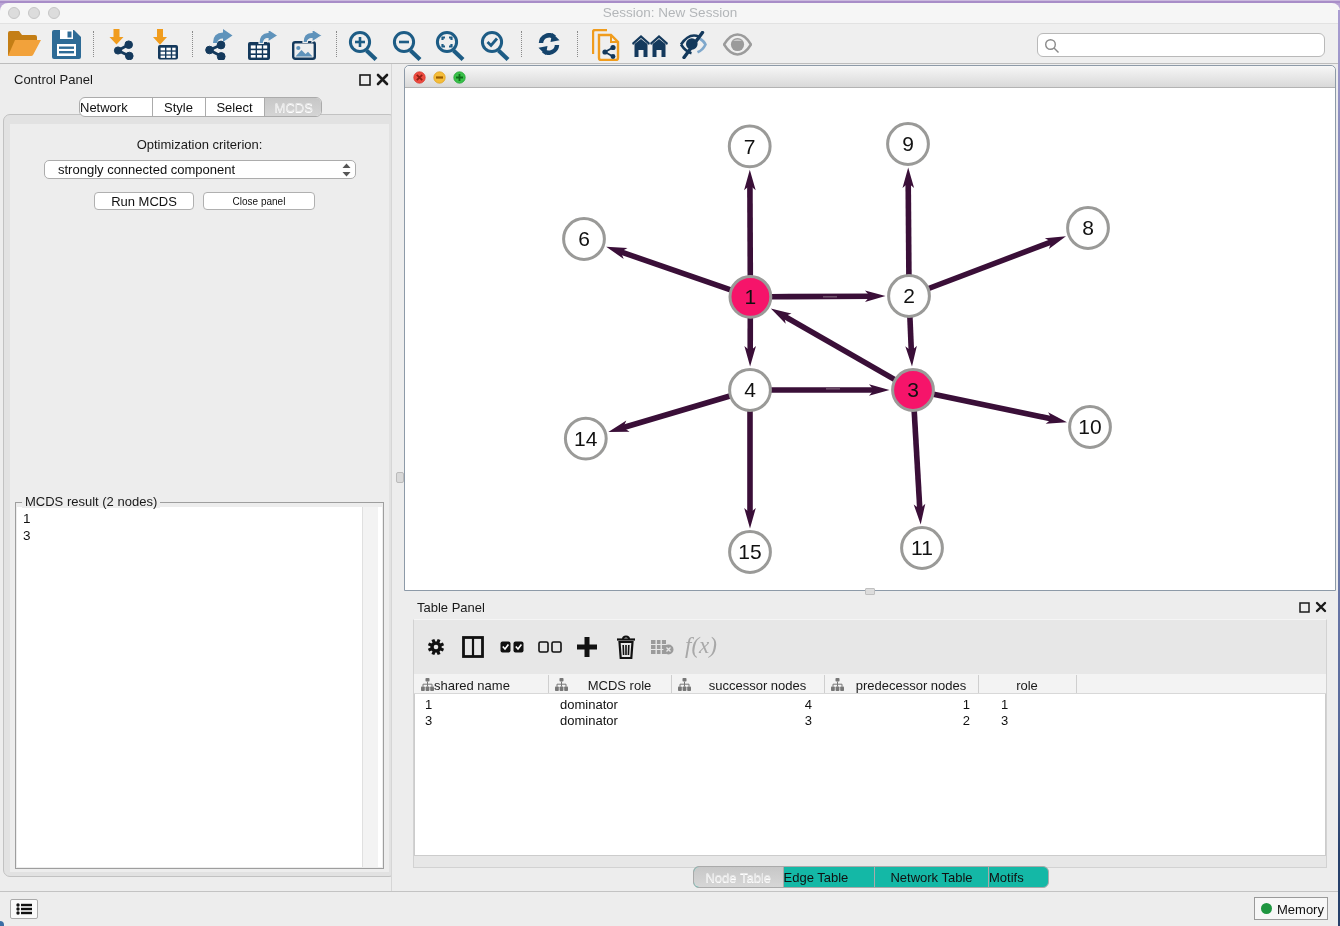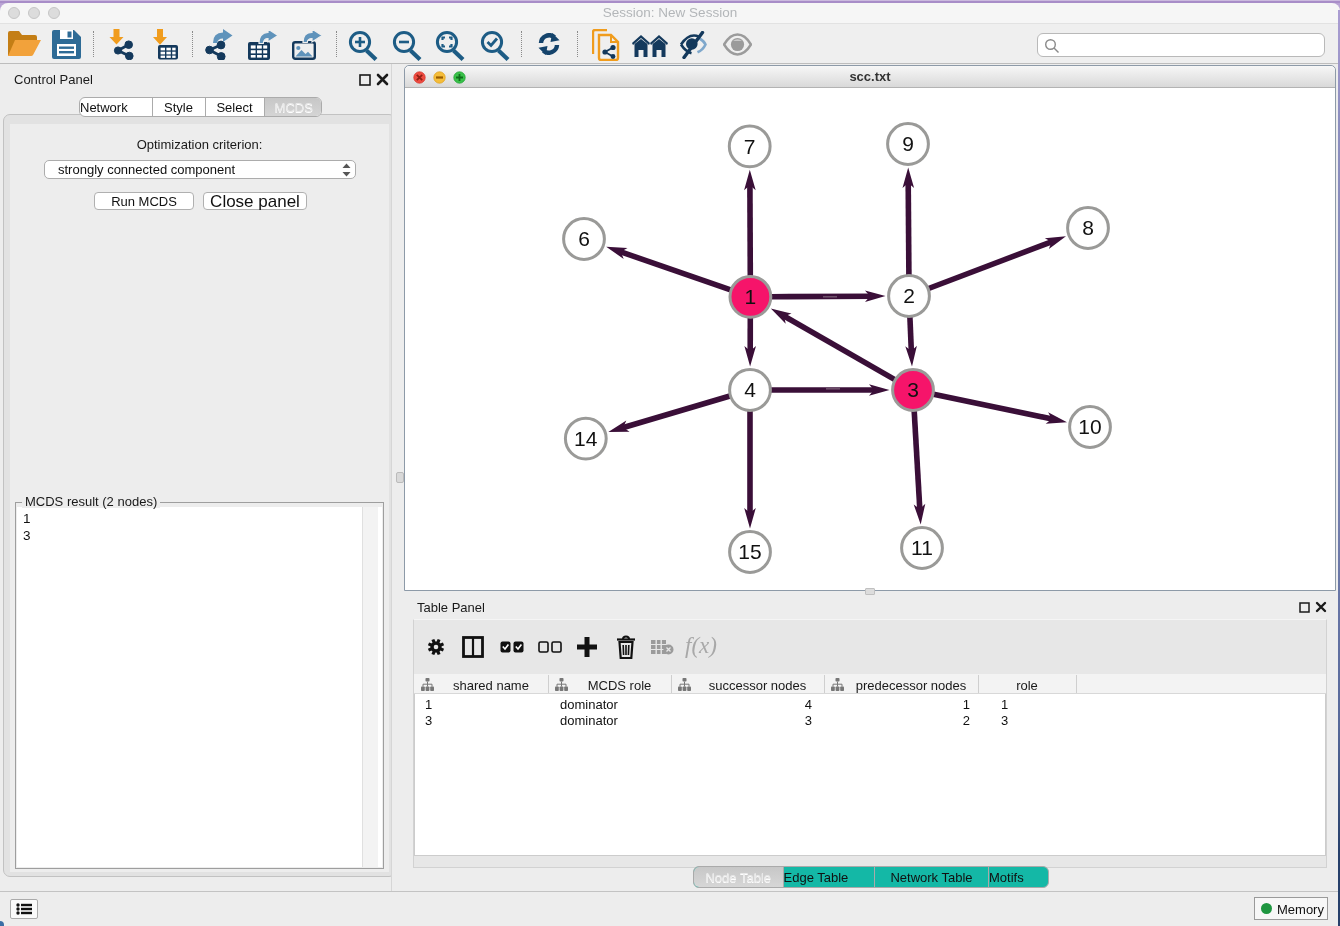--- a/index.html
+++ b/index.html
@@ -174,34 +174,33 @@
 </div>
 <div class="abs" style="left:0;top:137px;width:399px;text-align:center;font-size:13px;color:#1a1a1a">Optimization criterion:</div>
 
 <div class="abs" style="left:44px;top:160px;width:312px;height:19px;background:#ffffff;border:1px solid #acacac;border-radius:5px;font-size:13px;color:#111;line-height:18px;padding-left:13px">strongly connected component</div>
 <svg class="abs" style="left:341px;top:163px" width="11" height="14" viewBox="0 0 11 14">
  <path d="M1.5 5 L5.5 0.5 L9.5 5 Z" fill="#555"></path>
     <path d="M1.5 9 L5.5 13.5 L9.5 9 Z" fill="#555"></path>
 </svg>
 
 <div class="abs" style="left:94px;top:192px;width:100px;height:18px;background:#ffffff;border:1px solid #b0b0b0;border-radius:4px;font-size:13px;color:#111;text-align:center;line-height:17px">Run MCDS</div>
-<div class="abs" style="left:203px;top:192px;width:104px;height:18px;background:#ffffff;border:1px solid #b0b0b0;border-radius:4px;font-size:17px;color:#111;text-align:center;line-height:17px">Close panel</div>
+<div class="abs" style="left:203px;top:192px;width:112px;height:18px;background:#ffffff;border:1px solid #b0b0b0;border-radius:4px;font-size:10px;color:#111;text-align:center;line-height:17px">Close panel</div>
 
 <div class="abs" style="left:15px;top:502px;width:369px;height:367px;border:1px solid #9e9e9e"></div>
 <div class="abs" style="left:17px;top:507px;width:365px;height:360px;background:#ffffff"></div>
 <div class="abs" style="left:362px;top:507px;width:16px;height:360px;background:#f3f3f3;border-left:1px solid #e0e0e0"></div>
 <div class="abs" style="left:22px;top:495px;background:#ededed;padding:0 3px;font-size:13px;line-height:13px;color:#1a1a1a;z-index:3">MCDS result (2 nodes)</div>
 <div class="abs" style="left:23px;top:511px;font-size:13.5px;color:#111;line-height:16.5px">1<br>3</div>
 
 <div class="abs" style="left:391px;top:64px;width:13px;height:827px;background:#ededed;border-left:1px solid #d6d6d6"></div>
 <div class="abs" style="left:396px;top:472px;width:8px;height:11px;background:#d9d9d9;border:1px solid #bbb;border-radius:2px"></div>
 
 <div class="abs" style="left:404px;top:65px;width:932px;height:526px;border:1px solid #8d9aa8;border-radius:5px 5px 0 0;background:#ffffff">
  <div style="position:absolute;left:0;top:0;width:100%;height:22px;background:linear-gradient(#f7f7f7,#d9d9d9);border-bottom:1px solid #b3b3b3;border-radius:5px 5px 0 0"></div>
- <div style="position:absolute;left:0;top:3px;width:100%;text-align:center;font-size:13px;font-weight:bold;color:#333">scc.txt</div>
  <svg style="position:absolute;left:8px;top:5px" width="64" height="13" viewBox="0 0 64 13">
   <circle cx="6.5" cy="6.5" r="5.7" fill="#ee4b40" stroke="#d63b31" stroke-width="0.8"></circle>
   <path d="M3.8 3.8 L9.2 9.2 M9.2 3.8 L3.8 9.2" stroke="#8f1f14" stroke-width="1.8"></path>
   <circle cx="26.5" cy="6.5" r="5.7" fill="#f5bd3a" stroke="#e0a31f" stroke-width="0.8"></circle>
   <rect x="23" y="5.4" width="7" height="2.2" fill="#985c00"></rect>
   <circle cx="46.5" cy="6.5" r="5.7" fill="#39c149" stroke="#24a437" stroke-width="0.8"></circle>
   <path d="M43 6.5 L50 6.5 M46.5 3 L46.5 10" stroke="#0e6e1a" stroke-width="1.8"></path>
  </svg>
 </div>
 <svg class="abs" style="left:405px;top:88px;will-change:transform" width="930" height="503" viewBox="0 0 930 503" font-family="Liberation Sans, sans-serif">
@@ -328,21 +327,21 @@
 
 <svg class="abs" style="left:421px;top:678px" width="13" height="13" viewBox="0 0 13 13">
     <g fill="#777">
       <rect x="4.5" y="0" width="4" height="3.6" rx="0.8"></rect>
       <rect x="0" y="8.5" width="3.8" height="4.5" rx="0.8"></rect>
       <rect x="4.6" y="8.5" width="3.8" height="4.5" rx="0.8"></rect>
       <rect x="9.2" y="8.5" width="3.8" height="4.5" rx="0.8"></rect>
       <path d="M6.5 3.6 L6.5 8.5 M2 8.5 L2 6.2 L11 6.2 L11 8.5" stroke="#777" stroke-width="1" fill="none"></path>
     </g>
   </svg>
-<div class="abs" style="left:434px;top:678px;width:114px;text-align:center;font-size:13px;color:#1a1a1a">shared name</div>
+<div class="abs" style="left:434px;top:678px;width:114px;font-size:13px;color:#1a1a1a">shared name</div>
 <svg class="abs" style="left:555px;top:678px" width="13" height="13" viewBox="0 0 13 13">
     <g fill="#777">
       <rect x="4.5" y="0" width="4" height="3.6" rx="0.8"></rect>
       <rect x="0" y="8.5" width="3.8" height="4.5" rx="0.8"></rect>
       <rect x="4.6" y="8.5" width="3.8" height="4.5" rx="0.8"></rect>
       <rect x="9.2" y="8.5" width="3.8" height="4.5" rx="0.8"></rect>
       <path d="M6.5 3.6 L6.5 8.5 M2 8.5 L2 6.2 L11 6.2 L11 8.5" stroke="#777" stroke-width="1" fill="none"></path>
     </g>
   </svg>
 <div class="abs" style="left:568px;top:678px;width:103px;text-align:center;font-size:13px;color:#1a1a1a">MCDS role</div>

